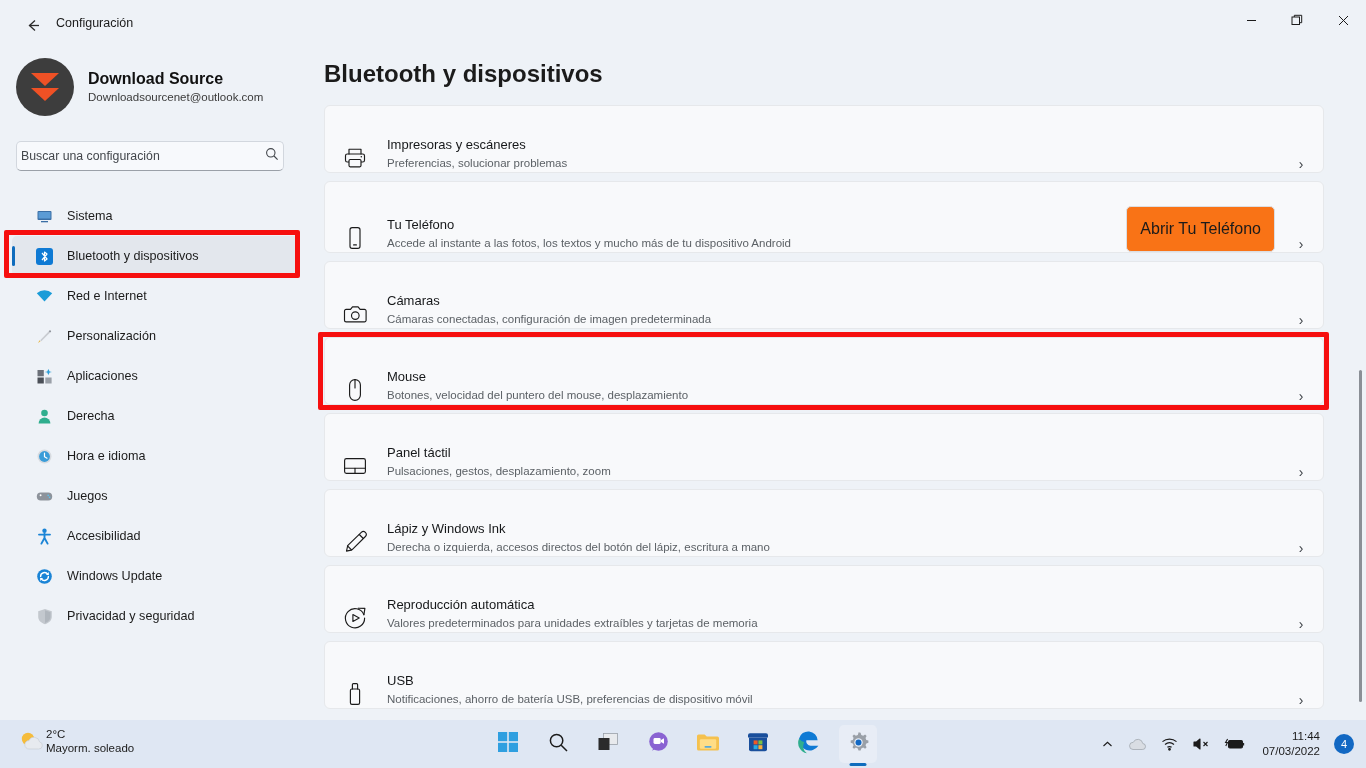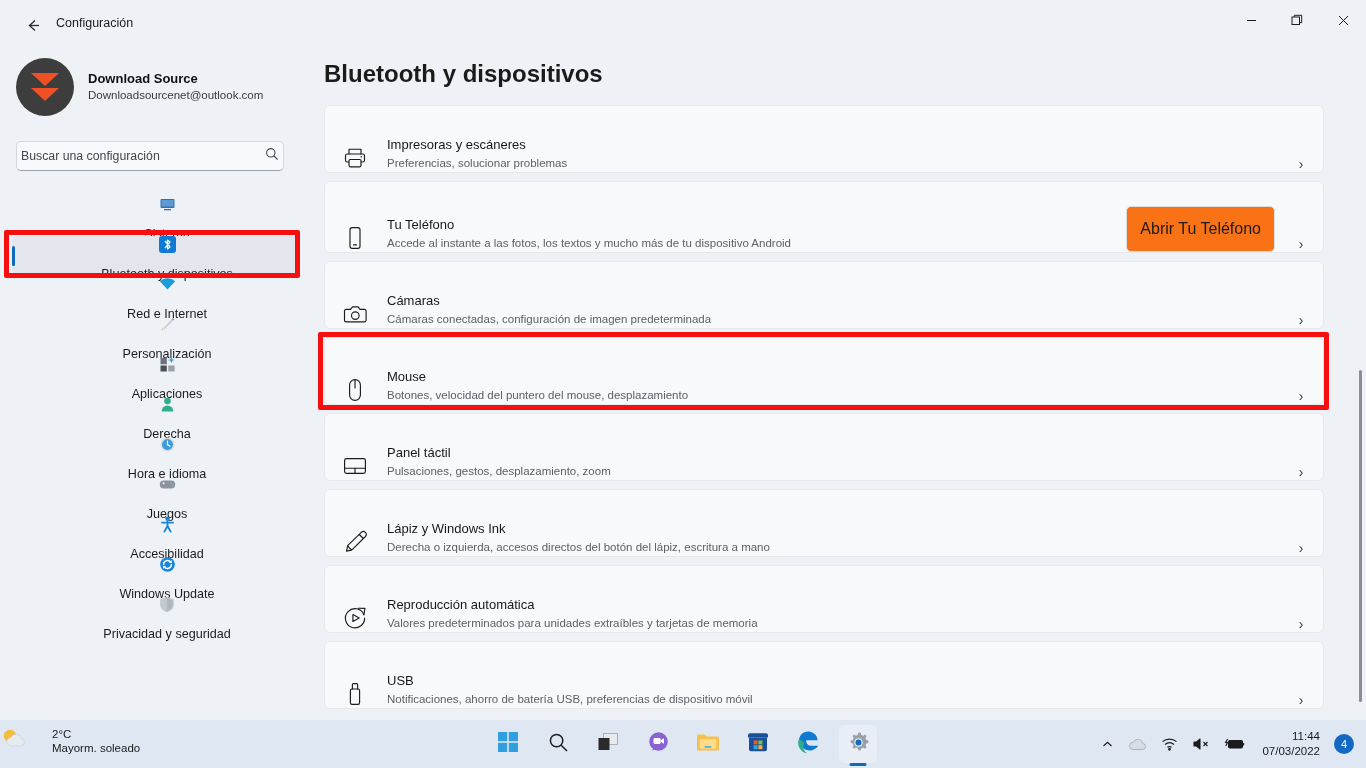--- a/index.html
+++ b/index.html
@@ -45,39 +45,39 @@
     background: #3d3d3d;
     display: flex; flex-direction: column; align-items: center; justify-content: center; gap: 2px;
     flex-shrink: 0;
   }
   .chev {
     width: 0; height: 0;
     border-left: 14px solid transparent;
     border-right: 14px solid transparent;
     border-top: 13px solid #ef5125;
   }
-  .acct-name { font-size: 13px; font-weight: bold; color: #111; line-height: 1.35; }
+  .acct-name { font-size: 16px; font-weight: bold; color: #111; line-height: 1.35; }
   .acct-mail { font-size: 11.5px; color: #3a3a3a; line-height: 1.35; }
 
   .searchbox {
     position: absolute; left: 16px; top: 93px;
     width: 268px; height: 30px;
     background: #f7f9fc;
     border: 1px solid #d2d7de;
     border-bottom-color: #9aa0a8;
     border-radius: 5px;
     display: flex; align-items: center; padding: 0 4px;
   }
   .search-ph { font-size: 12.3px; color: #43474c; flex: 1; }
 
   .navlist { position: absolute; left: 0; top: 148px; width: 310px; }
   .navitem {
     position: relative; height: 40px; margin: 0 12px 0 12px;
     border-radius: 5px;
-    display: flex; align-items: center; gap: 14px; padding-left: 24px; flex-direction: column;
+    display: flex; align-items: center; gap: 14px; padding-left: 24px;
   }
   .navitem.selected { background: #e3e7ed; }
   .navitem.selected::before {
     content: ""; position: absolute; left: 0px; top: 10px;
     width: 3px; height: 20px; border-radius: 2px; background: #0f6cbd;
   }
   .navicon { width: 17px; height: 17px; display: flex; align-items: center; justify-content: center; flex-shrink: 0; }
   .navlabel { font-size: 12.6px; color: #1b1b1b; }
 
   
@@ -121,21 +121,21 @@
   .scrollbar {
     position: absolute; right: 4px; top: 322px;
     width: 3px; height: 332px; border-radius: 2px; background: #8a8f96;
   }
 
   
   .taskbar {
     position: absolute; left: 0; bottom: 0; width: 1366px; height: 48px;
     background: #dfe7f3;
   }
-  .weather { position: absolute; left: 0; top: 7px; display: flex; align-items: flex-start; gap: 26px; }
+  .weather { position: absolute; left: 18px; top: 7px; display: flex; align-items: center; gap: 2px; }
   .w-text { line-height: 1.25; }
   .w-temp { font-size: 11.5px; color: #1b1b1b; }
   .w-desc { font-size: 11.5px; color: #1b1b1b; }
 
   .tb-center { position: absolute; left: 50%; transform: translateX(-50%); top: 0; height: 48px; display: flex; align-items: center; gap: 12px; }
   .tb-icon {
     width: 38px; height: 38px; border-radius: 5px;
     display: flex; align-items: center; justify-content: center; position: relative;
   }
   .tb-icon.active { background: #e8edf6; }

